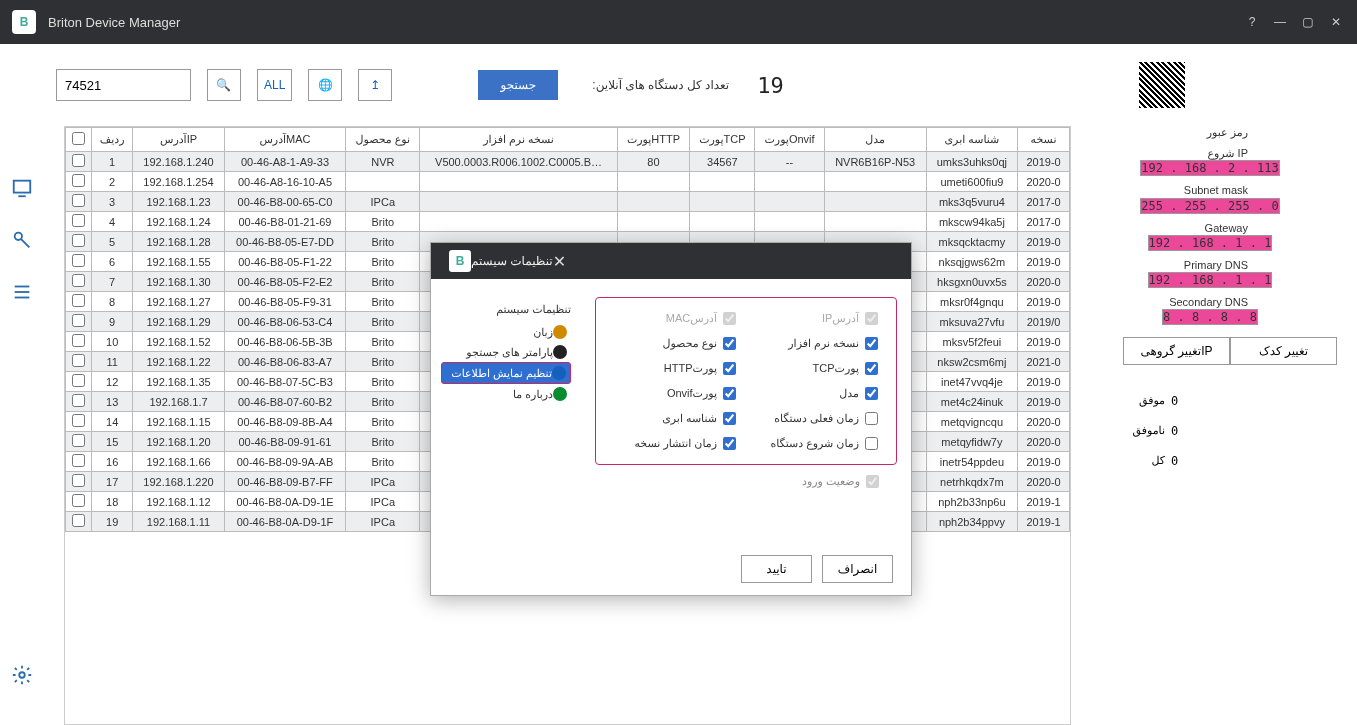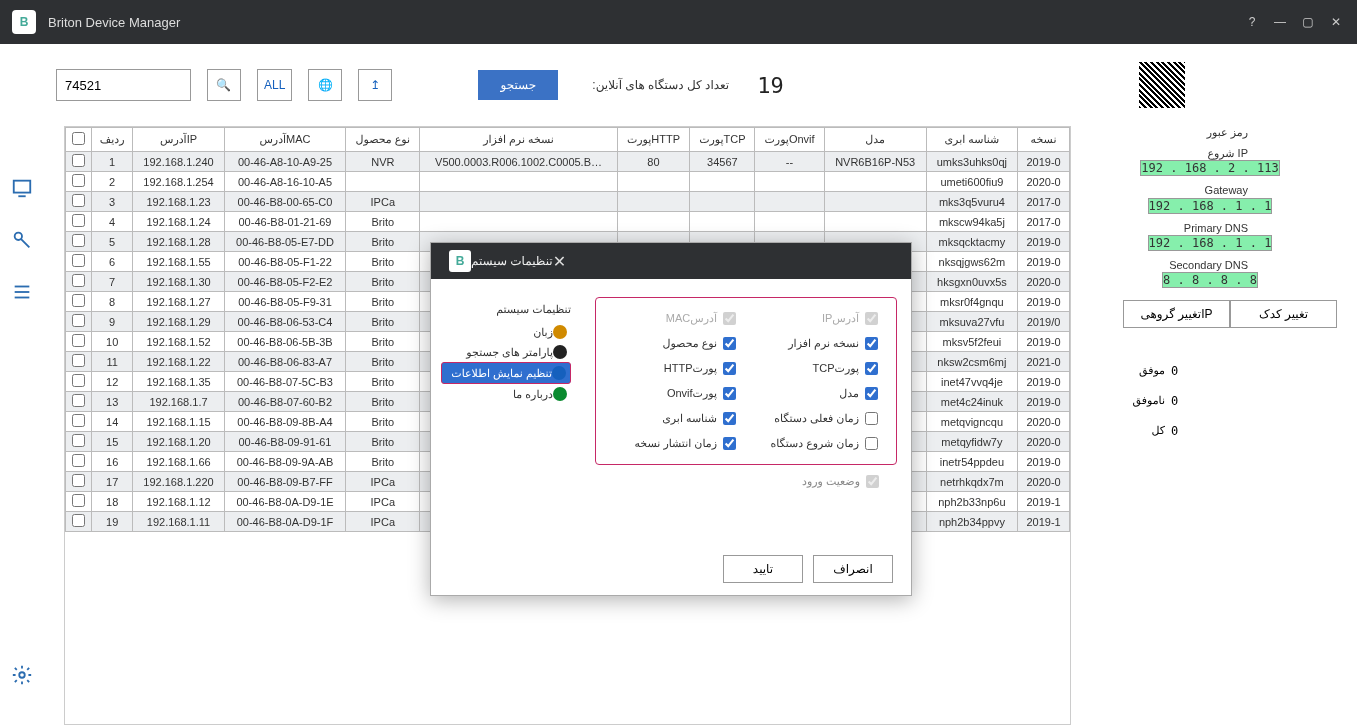--- a/index.html
+++ b/index.html
@@ -25,45 +25,45 @@
 .table-wrap { flex:1; border:1px solid #ccc; overflow:auto; position:relative; }
 table { border-collapse: collapse; width:100%; font-size:11px; }
 thead th { background:#fff; border:1px solid #bbb; padding:4px 6px; text-align:center; position:sticky; top:0; font-weight:normal; color:#333; white-space:nowrap; }
 tbody td { border:1px solid #bbb; padding:2px 6px; text-align:center; white-space:nowrap; color:#333; }
 tbody tr:nth-child(odd) td { background:#eceef0; }
 tbody tr:nth-child(even) td { background:#fff; }
 td.chkcell { width:26px; }
 .right-panel { width:262px; padding-right:8px; display:flex; flex-direction:column; gap:8px; }
 .rrow { display:flex; align-items:center;flex-direction:column; }
 .rrow label { width:88px; font-size:11px; color:#333; text-align:right; direction:rtl; padding-right:6px; line-height:1.2; }
-.rrow .ripval { flex:1; height:26px; border:1px solid #999; display:flex; align-items:center; justify-content:center; font-family:monospace; font-size:12px; color:#333; background:#86efac; }
+.rrow .ripval { flex:1; height:26px; border:1px solid #999; display:flex; align-items:center; justify-content:center; font-family:monospace; font-size:12px; color:#333; background:#ec4899; }
 .rrow input.simple { flex:1; height:26px; border:1px solid #999; padding:0 6px; font-size:12px; }
 .btn-row { display:flex; margin-top:4px;margin-left:40px; }
 .btn-row button { flex:1; height:28px; border:1px solid #999; background:#fff; font-size:12px; cursor:pointer; }
-.status-rows { margin-top:28px; display:flex; flex-direction:column; gap:16px; }
+.status-rows { margin-top:21px; display:flex; flex-direction:column; gap:16px; }
 .status-rows .srow { display:flex; }
 .status-rows .srow label { width:88px; font-size:11px; text-align:right; direction:rtl; padding-right:6px; }
 .status-rows .srow span { font-family:monospace; font-size:12px; }
 .dialog-backdrop { position:absolute; top:44px; left:0; right:0; bottom:0; pointer-events:none; }
 .dialog { position:absolute; top:198px; left:430px; width:482px; height:354px; background:#fff; border:1px solid #aaa; box-shadow:0 4px 20px rgba(0,0,0,0.3); pointer-events:auto; }
 .dialog .dtitle { height:36px; background:#2e3033; display:flex; align-items:center; padding:0 10px; color:#eee; font-size:12px; direction:rtl; }
 .dialog .dtitle .dlogo { width:22px; height:22px; background:#fff; border-radius:3px; display:flex; align-items:center; justify-content:center; color:#4a9; font-weight:bold; margin-left:8px; font-size:12px; }
 .dialog .dtitle .dclose { margin-right:auto; cursor:pointer; font-size:16px; color:#ddd; }
 .dialog .dbody { display:flex; height:calc(100% - 36px); }
 .dialog .dside { width:150px; border-right:0; padding:24px 10px 10px 10px; direction:rtl; }
 .dialog .dside .dhead { font-size:11px; color:#333; margin-bottom:6px; }
 .dialog .dside .ditem { display:flex; align-items:center; padding:3px 4px; font-size:11px; color:#333; cursor:pointer; }
 .dialog .dside .ditem .dicon { width:14px; height:14px; border-radius:50%; display:inline-block; }
 .dialog .dside .ditem.active { background:#2f6fcf; color:#fff; border:1px solid #c62866; border-radius:3px; }
 .dialog .doptions { flex:1; padding:18px 14px 10px 14px; }
 .dialog .doptions .optgrid { border:1px solid #c62866; border-radius:4px; padding:14px 18px; display:grid; grid-template-columns:1fr 1fr; gap:12px 20px; direction:rtl; }
 .dialog .doptions .optgrid label { font-size:11px; color:#333; display:flex; align-items:center; gap:6px; }
 .dialog .doptions .extra-opt { margin-top:10px; direction:rtl; font-size:11px; color:#888; display:flex; align-items:center; gap:6px; padding-right:18px; }
 .dialog .dfoot { position:absolute; bottom:12px; right:18px; display:flex; gap:10px; }
-.dialog .dfoot button { width:80px; height:28px; border:1px solid #999; background:#fff; font-size:12px; cursor:pointer; }
+.dialog .dfoot button { width:71px; height:28px; border:1px solid #999; background:#fff; font-size:12px; cursor:pointer; }
 input[type=checkbox] { width:13px; height:13px; accent-color:#2f6fcf; }
 </style>
 </head>
 <body>
 
 <div class="titlebar">
   <div class="logo">B</div>
   <div class="title">Briton Device Manager</div>
   <div class="spacer"></div>
   <div class="winbtn">?</div>
@@ -131,21 +131,21 @@
                 <th>مدل</th>
                 <th>شناسه ابری</th>
                 <th>نسخه</th>
               </tr>
             </thead>
           <tbody id="tbody">
               <tr>
                 <td class="chkcell"><input type="checkbox" style=""></td>
                 <td>1</td>
                 <td>192.168.1.240</td>
-                <td>00-46-A8-10-A9-25</td>
+                <td>00-46-A8-1-A9-33</td>
                 <td>NVR</td>
                 <td>V500.0003.R006.1002.C0005.B…</td>
                 <td>80</td>
                 <td>34567</td>
                 <td>--</td>
                 <td>NVR6B16P-N53</td>
                 <td>umks3uhks0qj</td>
                 <td>2019-0</td>
               </tr>
               <tr>
@@ -404,20 +404,24 @@
         </table>
       </div>
 
       <div class="right-panel">
         <div class="rrow">
             <label>رمز عبور</label>
           </div>
         <div class="rrow">
             <label>IP شروع</label>
             <div class="ripval">192 . 168 . 2 . 113</div>
+          </div>
+        <div class="rrow">
+            <label>Subnet mask</label>
+            <div class="ripval">255 . 255 . 255 . 0</div>
           </div>
         <div class="rrow">
             <label>Gateway</label>
             <div class="ripval">192 . 168 . 1 . 1</div>
           </div>
         <div class="rrow">
             <label>Primary DNS</label>
             <div class="ripval">192 . 168 . 1 . 1</div>
           </div>
         <div class="rrow">

